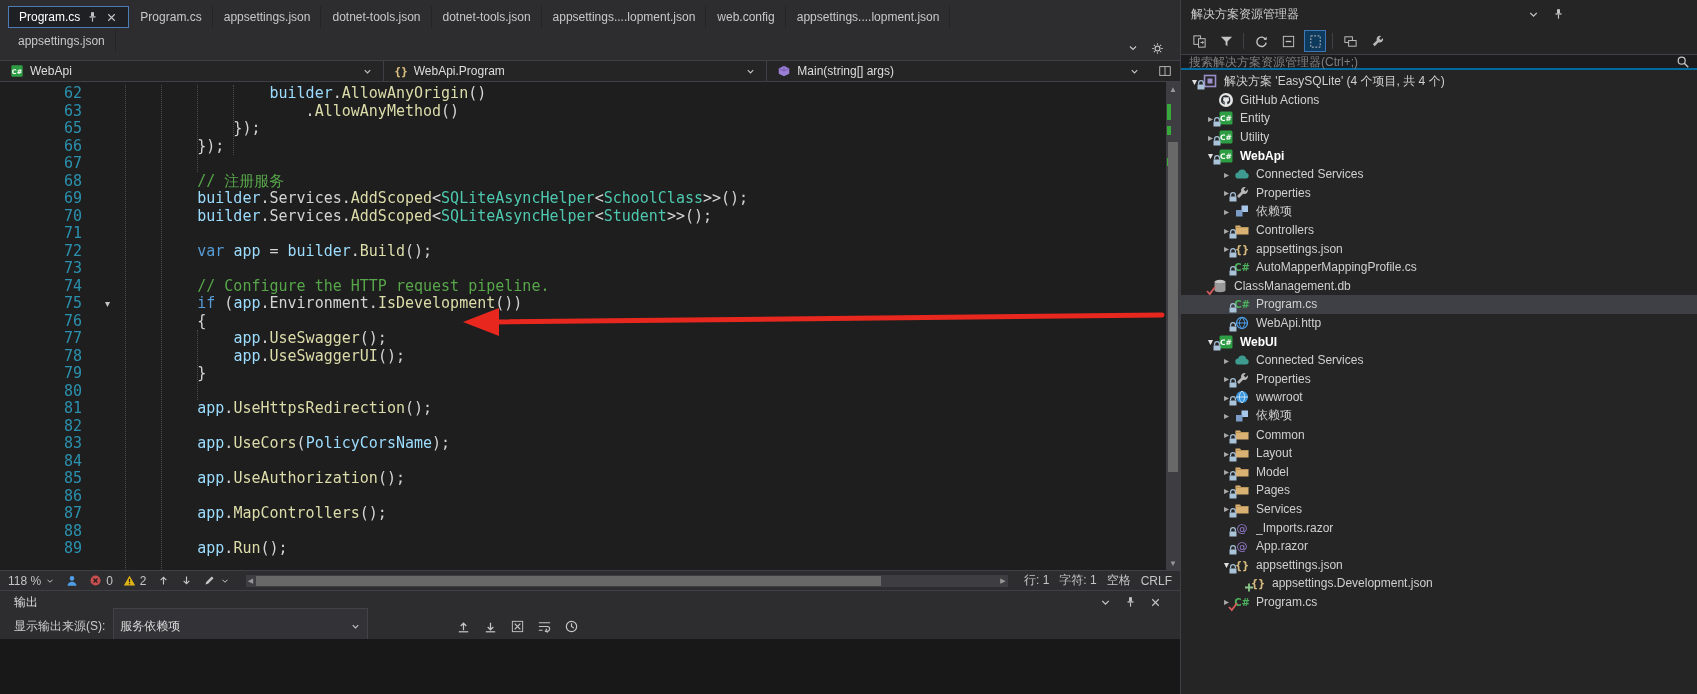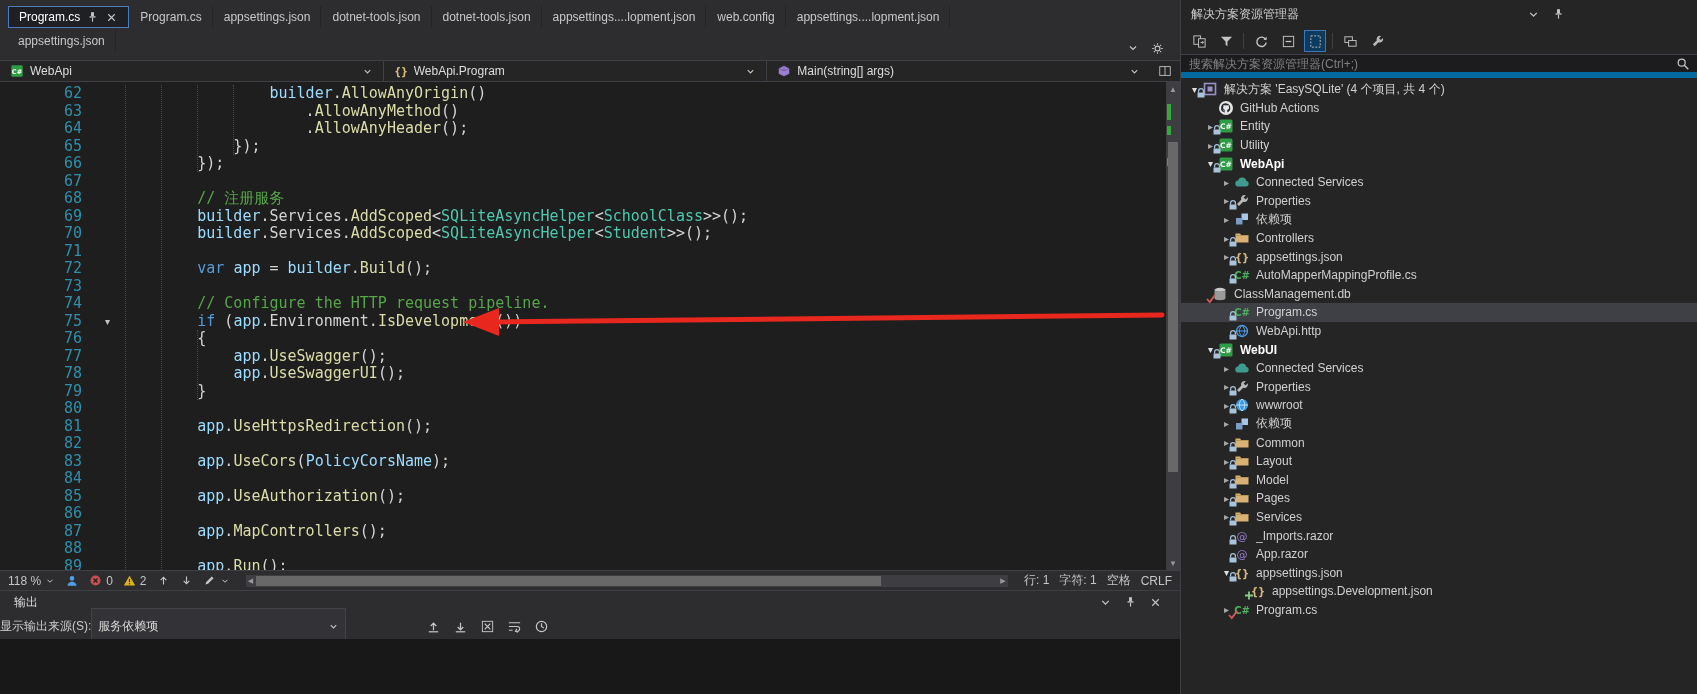--- a/index.html
+++ b/index.html
@@ -47,37 +47,37 @@
   .sb-item .ic{width:13px;height:13px}
   #hsb{flex:1;height:12px;background:#3E3E42;position:relative;margin:0 6px}
   #hthumb{position:absolute;left:10px;top:1px;bottom:1px;width:82%;background:#686868}
   .hsb-arr{position:absolute;top:0;bottom:0;width:10px;display:flex;align-items:center;justify-content:center;color:#999;font-size:7px}
 
   
   #output-panel{height:104px;display:flex;flex-direction:column;background:#2D2D30;border-top:1px solid #3F3F46}
   .op-header{height:22px;display:flex;align-items:center;padding:0 14px;color:#DDD}
   .op-hicons{margin-left:auto;display:flex;gap:12px;margin-right:4px}
   .op-hicons .ic{width:13px;height:13px;cursor:pointer}
-  .op-controls{height:26px;display:flex;align-items:center;padding:0 0;gap:0}
+  .op-controls{height:26px;display:flex;align-items:center;padding:0 14px;gap:8px}
   .op-select{width:255px;height:36px;background:#333337;border:1px solid #434346;display:flex;align-items:center;padding:0 6px;color:#DDD;cursor:pointer}
   .op-select .cv{margin-right:auto}
   .op-icons{display:flex;gap:12px;margin-left:80px}
   .op-icons .ic{width:15px;height:15px;cursor:pointer}
   .op-content{flex:1;background:#181818}
 
   
   .se-header{height:28px;display:flex;align-items:center;padding:9px 10px;color:#CCC}
   .se-hicons{margin-left:auto;margin-right:122px;display:flex;gap:12px}
   .se-hicons .ic{width:13px;height:13px;cursor:pointer}
   .se-toolbar{height:26px;display:flex;align-items:center;gap:7px;padding:0 8px}
   .tbico{width:20px;height:20px;display:flex;align-items:center;justify-content:center;cursor:pointer}
   .tbico .ic{width:15px;height:15px}
   .tbico.active{background:#0E3A5E;outline:1px solid #3E76B8}
   .tb-sep{width:1px;height:16px;background:#3F3F46}
-  .se-search{height:24px;border-top:1px solid #3F3F46;border-bottom:6px solid #0369a1;background:#1C1C1E;position:relative;display:flex;align-items:center}
+  .se-search{height:16px;border-top:1px solid #3F3F46;border-bottom:2px solid #0369a1;background:#1C1C1E;position:relative;display:flex;align-items:center}
   .se-search input{flex:1;background:transparent;border:none;outline:none;color:#CCC;font-size:12px;padding:0 26px 0 8px;font-family:"Liberation Sans",sans-serif}
   .se-search input::placeholder{color:#7F7F7F}
   .se-search .ic{position:absolute;right:7px;width:14px;height:14px}
   .se-tree{flex:1;overflow:hidden;padding-top:2px}
   .trow{display:flex;align-items:center;height:18.6px;color:#D0D0D0;cursor:pointer;white-space:nowrap}
   .trow.sel{background:#3F3F46}
   .chev{width:15px;text-align:center;color:#A8A8A8;font-size:10px;flex:none}
   .chev.exp{color:#E0E0E0}
   .iconwrap{position:relative;width:17px;height:16px;flex:none;margin-right:5px}
   .iconwrap .main{width:16px;height:16px}
@@ -205,21 +205,20 @@
     <div id="editor">
       <div class="guide" style="left:125px;top:3px;bottom:0"></div>
       <div class="guide" style="left:161px;top:3px;bottom:0"></div>
       <div class="guide" style="left:197px;top:3px;height:87px"></div>
       <div class="guide" style="left:233px;top:3px;height:70px"></div>
       <div class="guide" style="left:197px;top:248px;height:70px"></div>
 
       <div id="lines">
           <div class="eline"><span class="ln">62</span><span class="foldm"></span><span class="ct"><span class="p">                </span><span class="v">builder</span><span class="p">.</span><span class="m">AllowAnyOrigin</span><span class="p">()</span></span></div>
           <div class="eline"><span class="ln">63</span><span class="foldm"></span><span class="ct"><span class="p">                    .</span><span class="m">AllowAnyMethod</span><span class="p">()</span></span></div>
-          <div class="eline"><span class="ln">64</span><span class="foldm"></span><span class="ct"><span class="p">                    .</span><span class="m">AllowAnyHeader</span><span class="p">();</span></span></div>
           <div class="eline"><span class="ln">65</span><span class="foldm"></span><span class="ct"><span class="p">            });</span></span></div>
           <div class="eline"><span class="ln">66</span><span class="foldm"></span><span class="ct"><span class="p">        });</span></span></div>
           <div class="eline"><span class="ln">67</span><span class="foldm"></span><span class="ct"></span></div>
           <div class="eline"><span class="ln">68</span><span class="foldm"></span><span class="ct"><span class="p">        </span><span class="c">// 注册服务</span></span></div>
           <div class="eline"><span class="ln">69</span><span class="foldm"></span><span class="ct"><span class="p">        </span><span class="v">builder</span><span class="p">.Services.</span><span class="m">AddScoped</span><span class="p">&lt;</span><span class="t">SQLiteAsyncHelper</span><span class="p">&lt;</span><span class="t">SchoolClass</span><span class="p">&gt;&gt;();</span></span></div>
           <div class="eline"><span class="ln">70</span><span class="foldm"></span><span class="ct"><span class="p">        </span><span class="v">builder</span><span class="p">.Services.</span><span class="m">AddScoped</span><span class="p">&lt;</span><span class="t">SQLiteAsyncHelper</span><span class="p">&lt;</span><span class="t">Student</span><span class="p">&gt;&gt;();</span></span></div>
           <div class="eline"><span class="ln">71</span><span class="foldm"></span><span class="ct"></span></div>
           <div class="eline"><span class="ln">72</span><span class="foldm"></span><span class="ct"><span class="p">        </span><span class="k">var</span><span class="p"> </span><span class="v">app</span><span class="p"> = </span><span class="v">builder</span><span class="p">.</span><span class="m">Build</span><span class="p">();</span></span></div>
           <div class="eline"><span class="ln">73</span><span class="foldm"></span><span class="ct"></span></div>
           <div class="eline"><span class="ln">74</span><span class="foldm"></span><span class="ct"><span class="p">        </span><span class="c">// Configure the HTTP request pipeline.</span></span></div>

